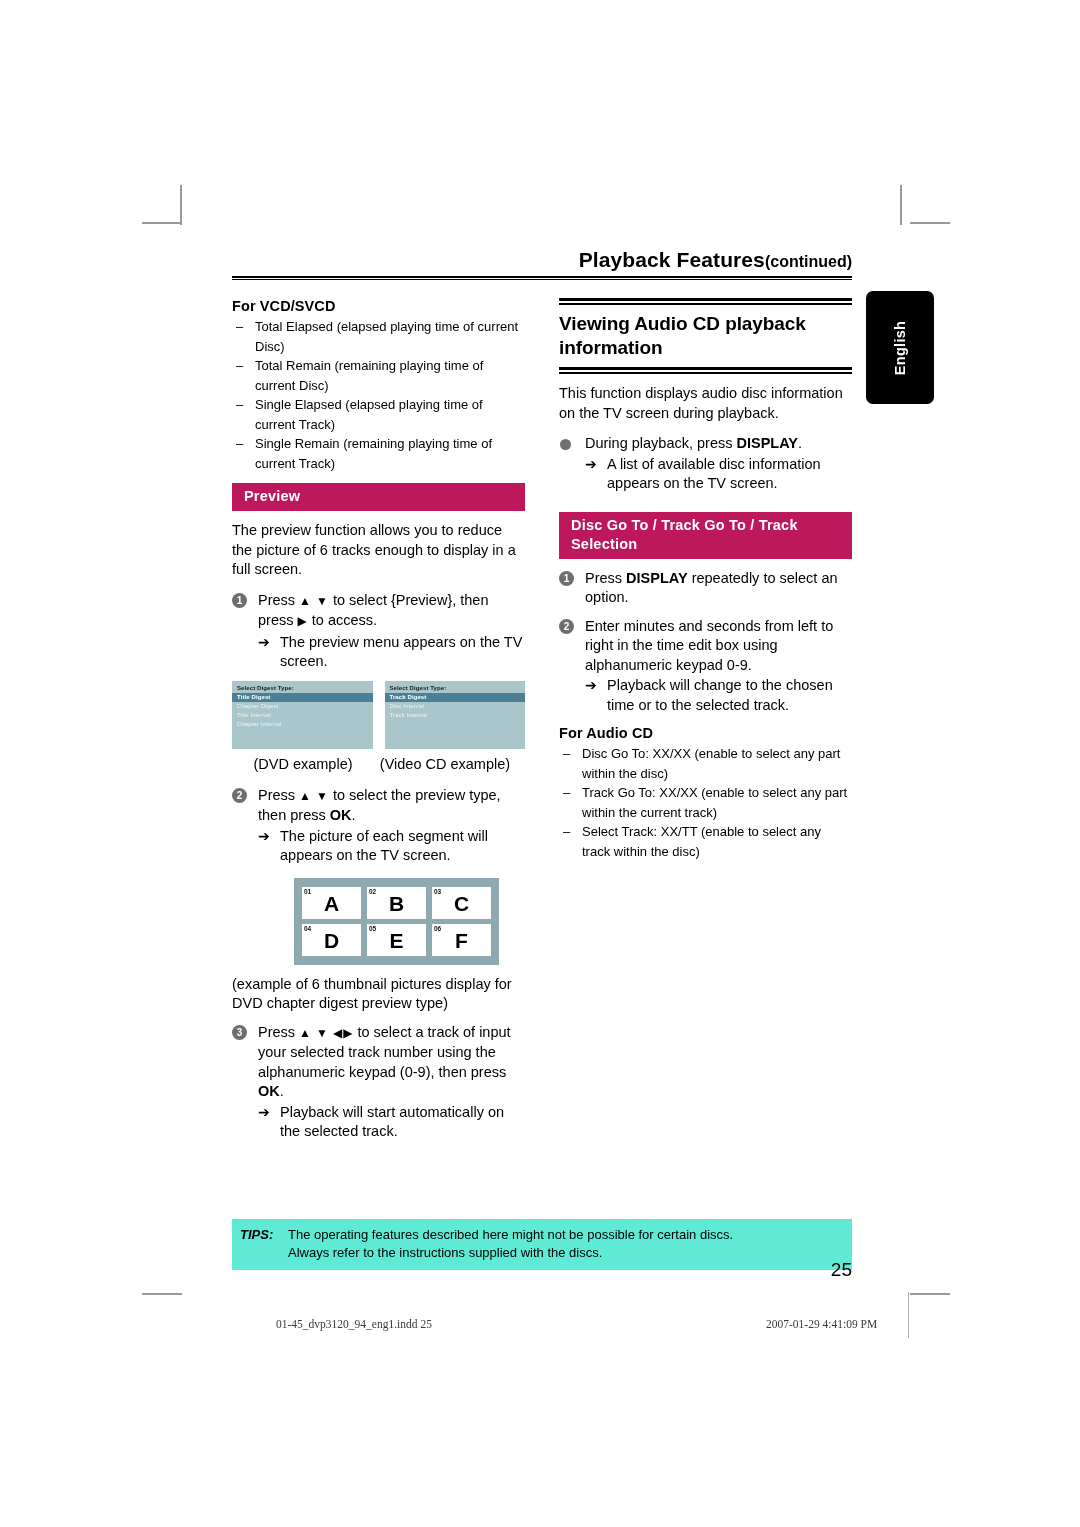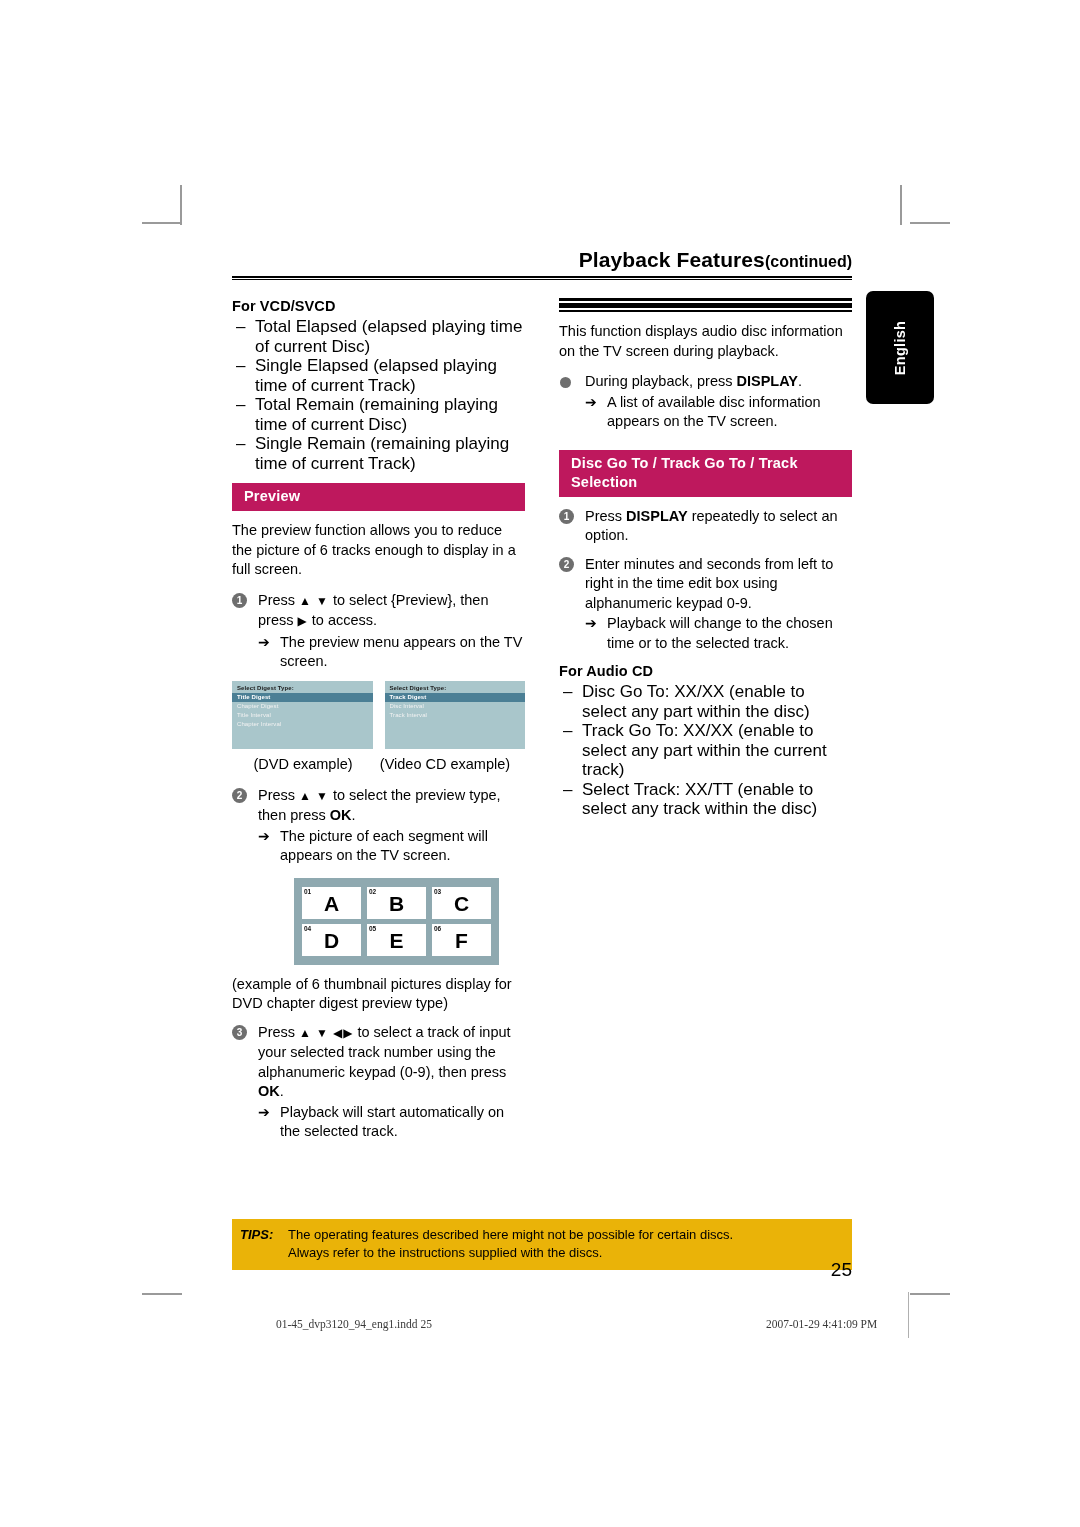--- a/index.html
+++ b/index.html
@@ -80,21 +80,21 @@
     margin: 5px 0 11px 0;
   }
 
   
   ul.dash {
     list-style: none;
     margin: 0 0 10px 0;
     padding: 0;
   }
   ul.dash li {
-    font-size: 17px;
+    font-size: 13px;
     line-height: 19.5px;
     padding-left: 23px;
     position: relative;
     margin-bottom: 0px;
   }
   ul.dash li::before {
     content: "\2013";
     position: absolute;
     left: 4px;
     top: 0;
@@ -282,21 +282,21 @@
     white-space: nowrap;
     letter-spacing: .3px;
   }
 
   
   #tips {
     position: absolute;
     left: 232px;
     top: 1219px;
     width: 620px;
-    background: #eab308;
+    background: #5eead4;
     padding: 7px 0 8px 0;
     box-sizing: border-box;
     font-size: 13px;
     line-height: 18px;
   }
   #tips .wrap {
     position: relative;
     padding-left: 56px;
     padding-right: 10px;
   }
@@ -356,22 +356,22 @@
     <span class="title">Playback Features</span><span class="cont">(continued)</span>
     <div class="rule"></div>
   </div>
 
   <div class="col col-left">
 
     <div class="h-bold">For VCD/SVCD</div>
 
     <ul class="dash">
       <li>Total Elapsed (elapsed playing time of current Disc)</li>
+      <li>Total Remain (remaining playing time of current Disc)</li>
       <li>Single Elapsed (elapsed playing time of current Track)</li>
-      <li>Total Remain (remaining playing time of current Disc)</li>
       <li>Single Remain (remaining playing time of current Track)</li>
     </ul>
 
     <div class="barhead">Preview</div>
 
     <p class="body">The preview function allows you to reduce the picture of 6 tracks enough to display in a full screen.</p>
 
     <div class="step">
       <span class="num">1</span>
       <span>Press </span><span class="tri">▲</span> <span class="tri">▼</span><span> to select {Preview}, then press </span><span class="tri">▶</span><span> to access.</span>
@@ -449,20 +449,21 @@
         <span>Playback will start automatically on the selected track.</span>
       </div>
     </div>
 
   </div>
 
   <div class="col col-right">
 
     <div class="dblhead">
       <div class="rules-top"></div>
+      <h2>Viewing Audio CD playback information</h2>
       <div class="rules-bot"></div>
     </div>
 
     <p class="body">This function displays audio disc information on the TV screen during playback.</p>
 
     <div class="step">
       <span class="dot"></span>
       <span>During playback, press </span><span class="bold">DISPLAY</span><span>.</span>
       <div class="sub">
         <span class="arrow">➔</span>

